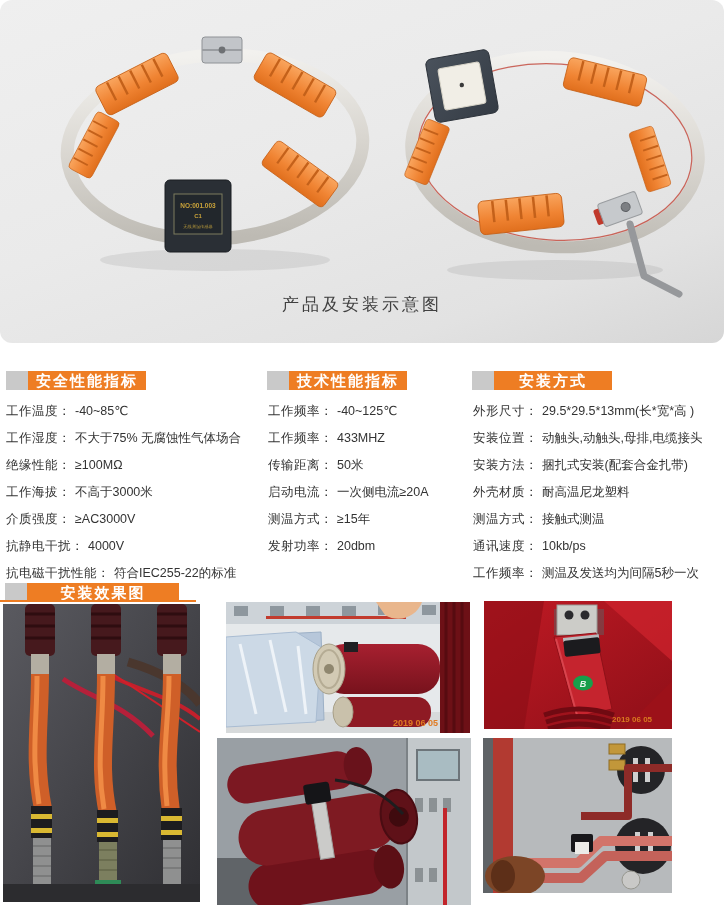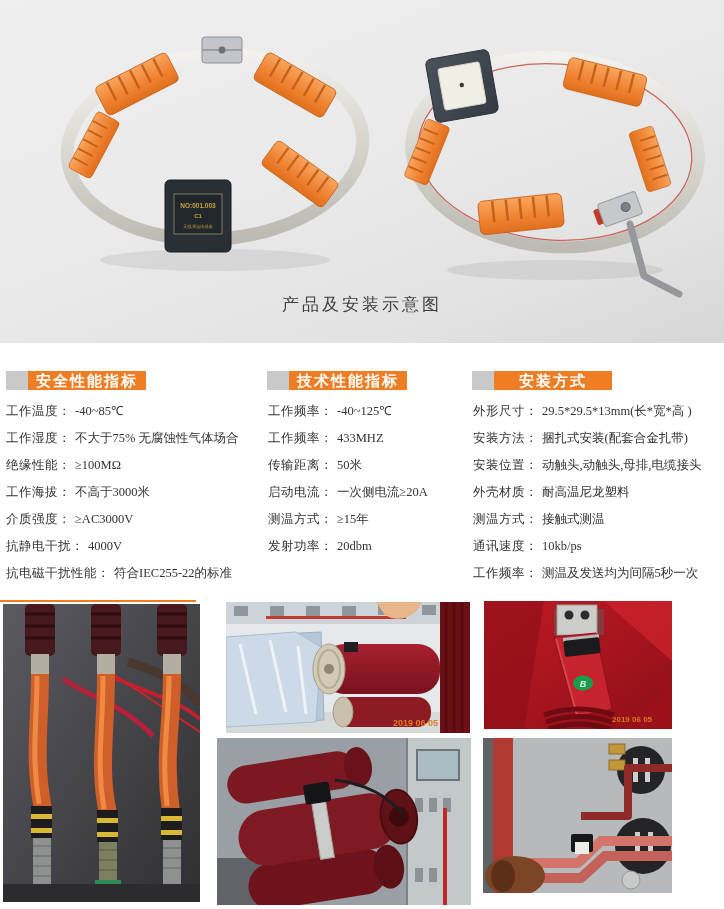--- a/index.html
+++ b/index.html
@@ -1,32 +1,32 @@
 <!DOCTYPE html>
 <html style="--accent: #ee7d23; --header_gray: #c9c9c9; --clip_orange: #f08433; --band_silver: #d9d6d0;"><head>
 <meta charset="utf-8">
 <style>
   html,body{margin:0;padding:0;background:#fff;}
   .page{position:relative;width:724px;height:909px;background:#fff;overflow:hidden;
         font-family:"Liberation Sans","DejaVu Sans",sans-serif;color:#3a3a3a;}
   
   .hero{position:absolute;left:0;top:0;width:724px;height:343px;
-        background:linear-gradient(160deg,#efefef 0%,#eaeaea 45%,#e2e2e2 80%,#d6d6d6 100%);}
+        background:linear-gradient(160deg,#efefef 0%,#eaeaea 45%,#e2e2e2 80%,#d6d6d6 100%);border-radius:12px;}
   .hero-caption{position:absolute;left:0;top:293px;width:724px;text-align:center;
         font-size:17px;letter-spacing:3px;color:#404040;}
   .prod{position:absolute;}
   
   .sec-header{position:absolute;display:flex;height:19px;}
   .hdr-gray{width:22px;height:19px;background:var(--header_gray,#c9c9c9);}
   .hdr-orange{height:19px;background:var(--accent,#ee7d23);color:#fff;font-weight:bold;
         font-size:15px;line-height:19px;text-align:center;letter-spacing:2px;}
   .hdr-w118{width:118px;} .hdr-w152{width:152px;}
   .hdr-underline{position:absolute;left:0;top:600px;width:196px;height:2px;background:var(--accent,#ee7d23);}
   
-  .spec-list{position:absolute;top:398px;font-family:Liberation Serif, serif;}
+  .spec-list{position:absolute;top:398px;}
   .spec-row{height:27px;line-height:27px;white-space:nowrap;font-size:12.5px;color:#333;}
   .spec-row .lbl{letter-spacing:0.5px;}
   .spec-row .val{margin-left:4px;}
   
   .photo{position:absolute;overflow:hidden;background:#777;}
   .photo svg{display:block;}
   svg text{font-family:"Liberation Sans","DejaVu Sans",sans-serif;}
 </style>
 </head>
 <body>
@@ -140,28 +140,32 @@
     <div class="spec-row"><span class="lbl">测温方式：</span><span class="val">≥15年</span></div>
     <div class="spec-row"><span class="lbl">发射功率：</span><span class="val">20dbm</span></div>
   </div>
 
   <div class="sec-header" style="left:472px;top:371px;align-items:center;">
     <span class="hdr-gray"></span>
     <span class="hdr-orange hdr-w118">安装方式</span>
   </div>
   <div class="spec-list" style="left:473px;">
     <div class="spec-row"><span class="lbl">外形尺寸：</span><span class="val">29.5*29.5*13mm(长*宽*高 )</span></div>
+    <div class="spec-row"><span class="lbl">安装位置：</span><span class="val">动触头,动触头,母排,电缆接头</span></div>
     <div class="spec-row"><span class="lbl">安装方法：</span><span class="val">捆扎式安装(配套合金扎带)</span></div>
-    <div class="spec-row"><span class="lbl">安装位置：</span><span class="val">动触头,动触头,母排,电缆接头</span></div>
     <div class="spec-row"><span class="lbl">外壳材质：</span><span class="val">耐高温尼龙塑料</span></div>
     <div class="spec-row"><span class="lbl">测温方式：</span><span class="val">接触式测温</span></div>
     <div class="spec-row"><span class="lbl">通讯速度：</span><span class="val">10kb/ps</span></div>
     <div class="spec-row"><span class="lbl">工作频率：</span><span class="val">测温及发送均为间隔5秒一次</span></div>
   </div>
 
+  <div class="sec-header" style="left:5px;top:583px;">
+    <span class="hdr-gray"></span>
+    <span class="hdr-orange hdr-w152">安装效果图</span>
+  </div>
   <div class="hdr-underline"></div>
 
   <div class="photo" style="left:3px;top:604px;width:197px;height:298px;">
     <svg width="197" height="298" viewBox="0 0 197 298">
       <defs>
         <linearGradient id="pg1" x1="0" y1="0" x2="1" y2="1">
           <stop offset="0" stop-color="#5a5a60"></stop>
             <stop offset="1" stop-color="#2f2f33"></stop>
         </linearGradient>
       </defs>

